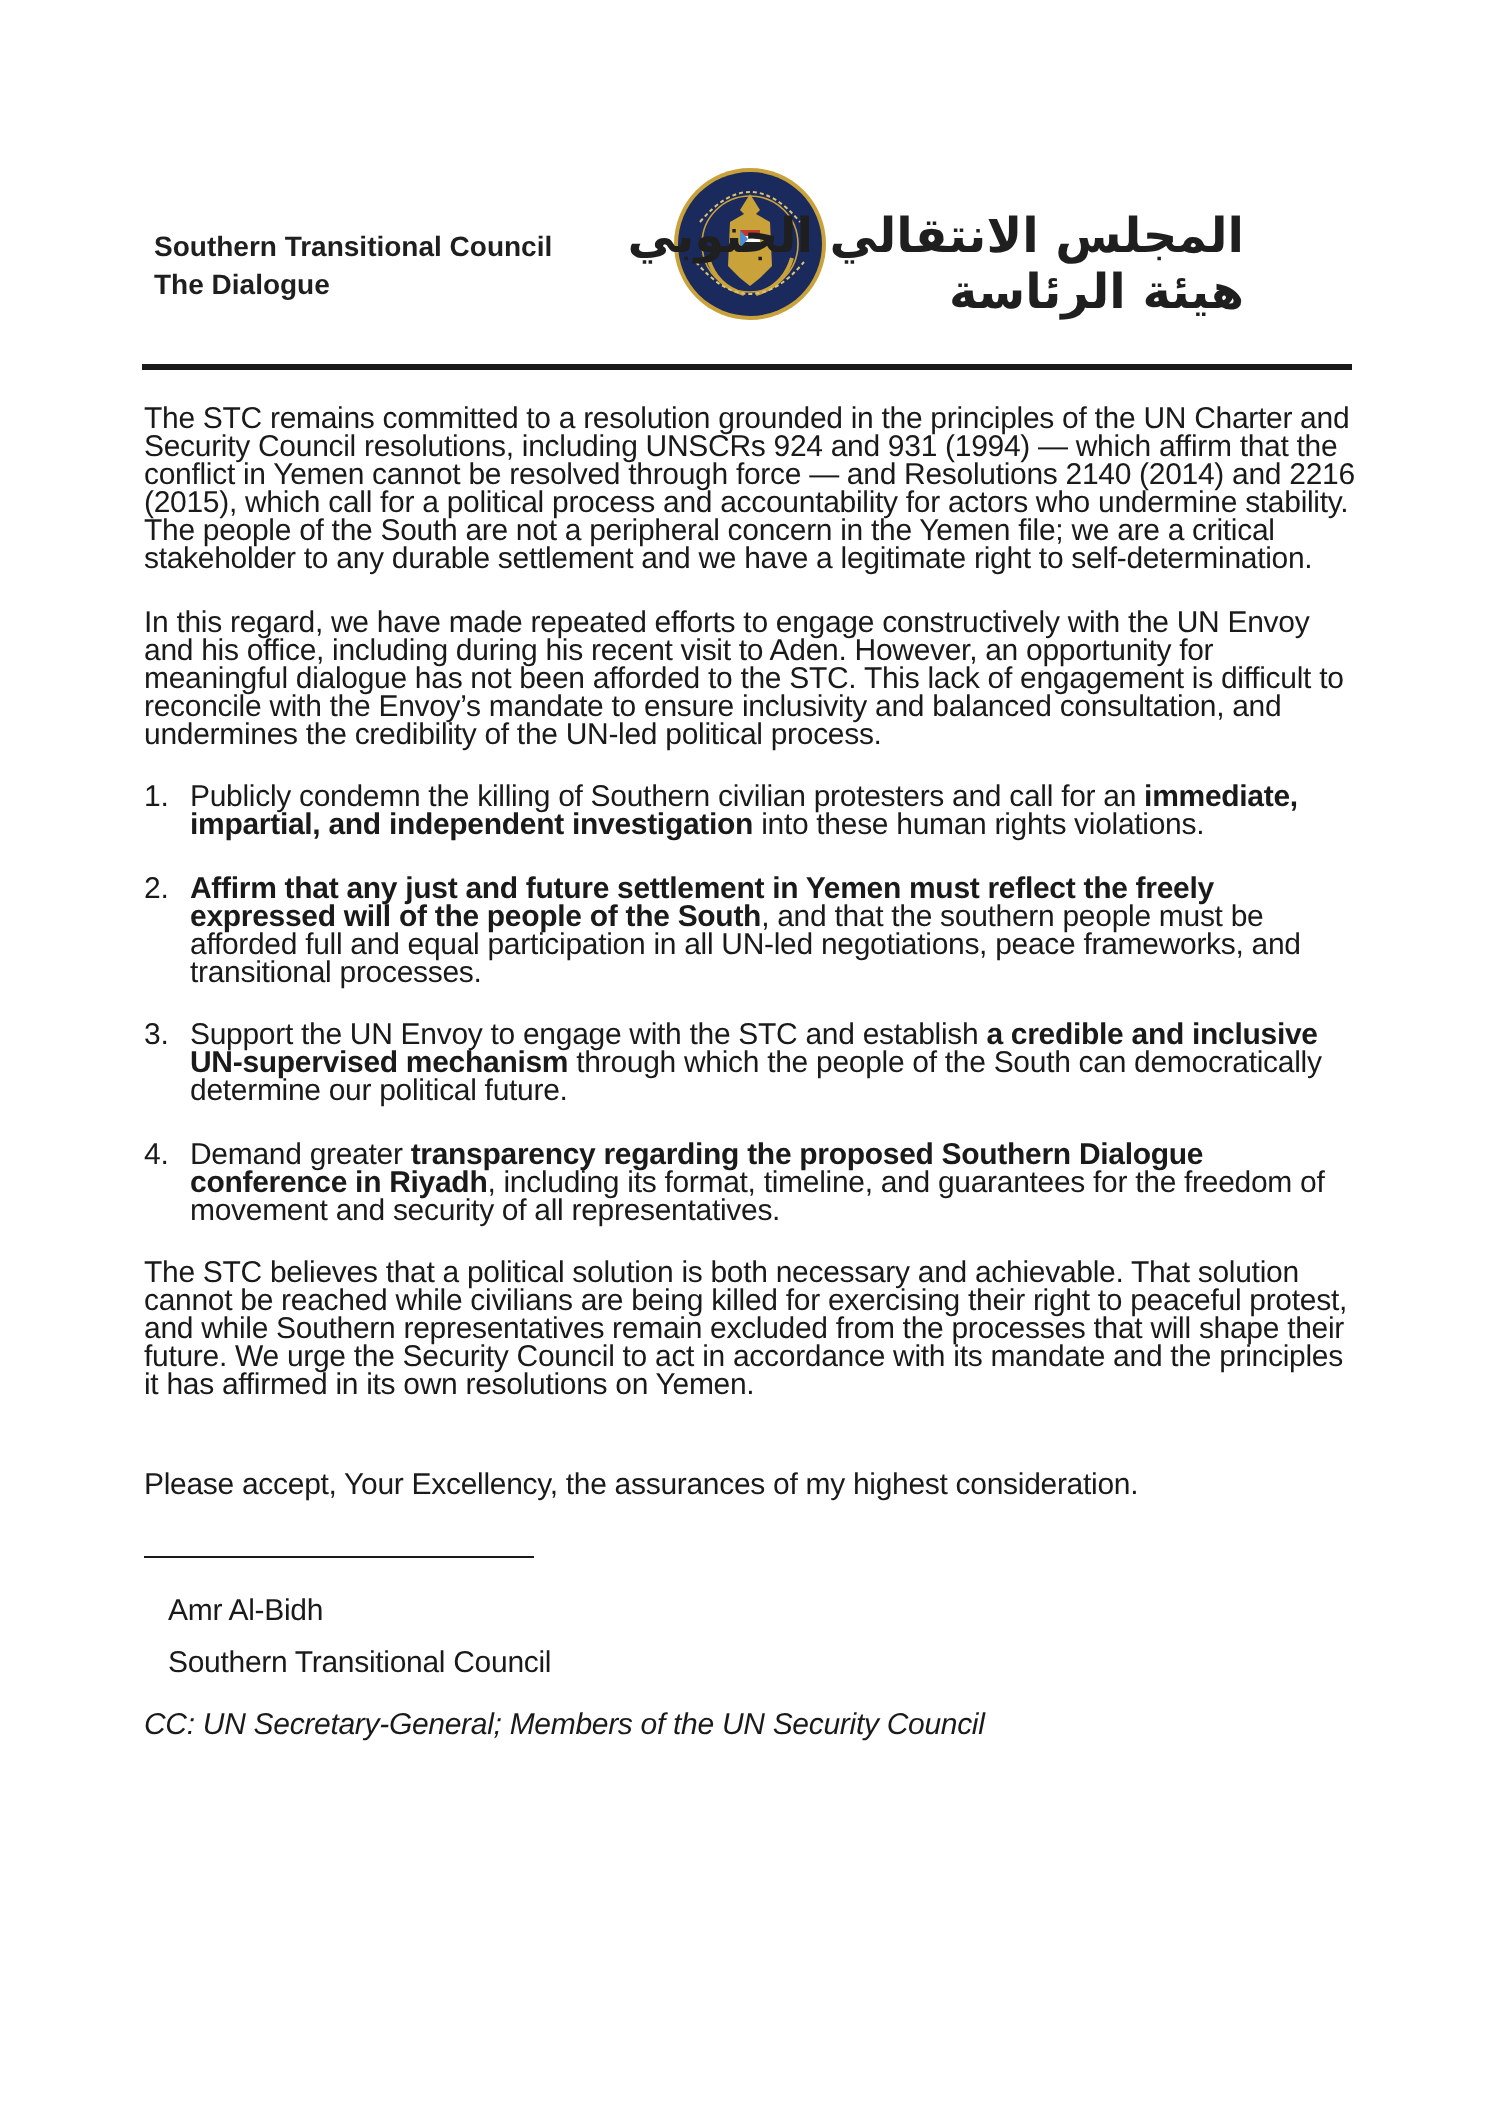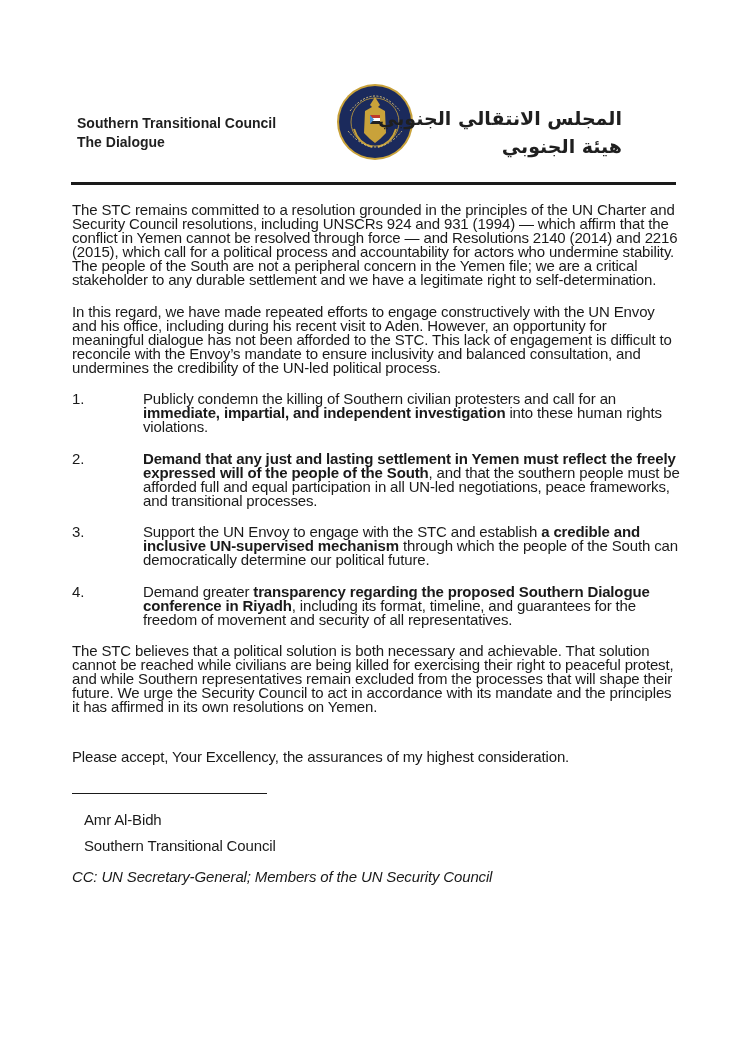--- a/index.html
+++ b/index.html
@@ -1,27 +1,27 @@
 <!DOCTYPE html>
 <html><head>
 <meta charset="utf-8">
 <style>
   html, body { margin:0; padding:0; background:#ffffff; }
   body { width:750px; height:1060px; position:relative; overflow:hidden; font-family:"Liberation Sans", sans-serif; color:#1a1a1a; }
   .page { position:absolute; left:0; top:0; width:700px; height:1060px; background:#fff; }
   .hdr-left { position:absolute; left:77px; top:114px; font-family:"Liberation Sans", sans-serif; font-weight:bold; font-size:14px; line-height:19px; color:#1f1f1f; }
-  .hdr-right { position:absolute; right:78px; top:104px; direction:rtl; text-align:right; font-family:"DejaVu Sans", sans-serif; font-size:19px; line-height:28px; color:#1f1f1f; font-weight:bold; }
+  .hdr-right { position:absolute; right:78px; top:104px; direction:rtl; text-align:right; font-family:"DejaVu Sans", sans-serif; font-size:24px; line-height:28px; color:#1f1f1f; font-weight:bold; }
   .logo { position:absolute; left:336px; top:83px; width:78px; height:78px; }
   .rule { position:absolute; left:71px; top:182px; width:605px; height:3px; background:#1a1a1a; }
   .body { position:absolute; left:72px; top:203px; width:610px; font-family:"Liberation Sans", sans-serif; font-size:15px; line-height:14px; color:#1a1a1a; letter-spacing:-0.15px; }
   .body p { margin:0 0 17.5px 0; }
   .list { margin:0 0 17.5px 0; padding:0; list-style:none; }
   .list li { display:flex; margin:0 0 17.5px 0; }
   .list li .num { width:23px; flex:none; }
-  .list li .txt { flex:1;margin-left:48px; }
+  .list li .txt { flex:1; }
   b { font-weight:bold; }
   .closing { margin-top:36px !important; }
   .sigline { margin:0; margin-top:20px; }
   .sigline span { display:inline-block; width:195px; border-bottom:1px solid #1a1a1a; height:10px; }
   .sig { margin:12px !important; }
   .cc { font-style:italic; margin-top:17px !important; }
 </style>
 </head>
 <body>
 
@@ -48,37 +48,37 @@
       <path d="M18 46 Q22 60 36 64" stroke="#c9a23a" stroke-width="2" fill="none"></path>
       <path d="M60 46 Q56 60 42 64" stroke="#c9a23a" stroke-width="2" fill="none"></path>
 
       <path d="M12 48 Q39 80 66 48" stroke="#d9c27a" stroke-width="1" stroke-dasharray="2 1.5" fill="none"></path>
       <path d="M14 28 Q39 -2 64 28" stroke="#d9c27a" stroke-width="1" stroke-dasharray="2 1.5" fill="none"></path>
     </svg>
   </div>
 
   <div class="hdr-right">
     <div>المجلس الانتقالي الجنوبي</div>
-    <div>هيئة الجنوبي</div>
+    <div>هيئة الرئاسة</div>
   </div>
 
   <div class="rule"></div>
 
   <div class="body">
     <p>The STC remains committed to a resolution grounded in the principles of the UN Charter and Security Council resolutions, including UNSCRs 924 and 931 (1994) — which affirm that the conflict in Yemen cannot be resolved through force — and Resolutions 2140 (2014) and 2216 (2015), which call for a political process and accountability for actors who undermine stability. The people of the South are not a peripheral concern in the Yemen file; we are a critical stakeholder to any durable settlement and we have a legitimate right to self-determination.</p>
     <p>In this regard, we have made repeated efforts to engage constructively with the UN Envoy and his office, including during his recent visit to Aden. However, an opportunity for meaningful dialogue has not been afforded to the STC.  This lack of engagement is difficult to reconcile with the Envoy’s mandate to ensure inclusivity and balanced consultation, and undermines the credibility of the UN-led political process.</p>
 
     <ul class="list">
       <li>
         <span class="num">1.</span>
         <span class="txt"><span>Publicly condemn the killing of Southern civilian protesters and call for an </span><b>immediate, impartial, and independent investigation</b><span> into these human rights violations.</span></span>
       </li>
       <li>
         <span class="num">2.</span>
-        <span class="txt"><span></span><b>Demand that any just and lasting settlement in Yemen must reflect the freely expressed will of the people of the South</b><span>, and that the southern people must be afforded full and equal participation in all UN-led negotiations, peace frameworks, and transitional processes.</span></span>
+        <span class="txt"><span></span><b>Affirm that any just and future settlement in Yemen must reflect the freely expressed will of the people of the South</b><span>, and that the southern people must be afforded full and equal participation in all UN-led negotiations, peace frameworks, and transitional processes.</span></span>
       </li>
       <li>
         <span class="num">3.</span>
         <span class="txt"><span>Support the UN Envoy to engage with the STC and establish </span><b>a credible and inclusive UN-supervised mechanism</b><span> through which the people of the South can democratically determine our political future.</span></span>
       </li>
       <li>
         <span class="num">4.</span>
         <span class="txt"><span>Demand greater </span><b>transparency regarding the proposed Southern Dialogue conference in Riyadh</b><span>, including its format, timeline, and guarantees for the freedom of movement and security of all representatives.</span></span>
       </li>
     </ul>

